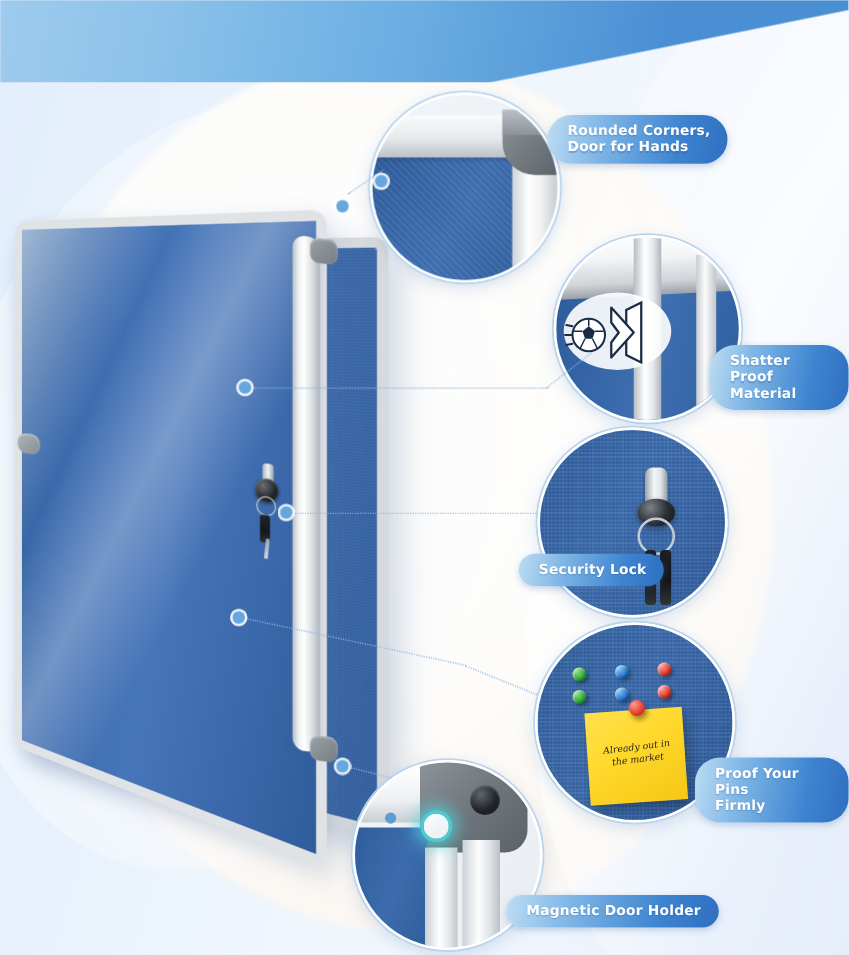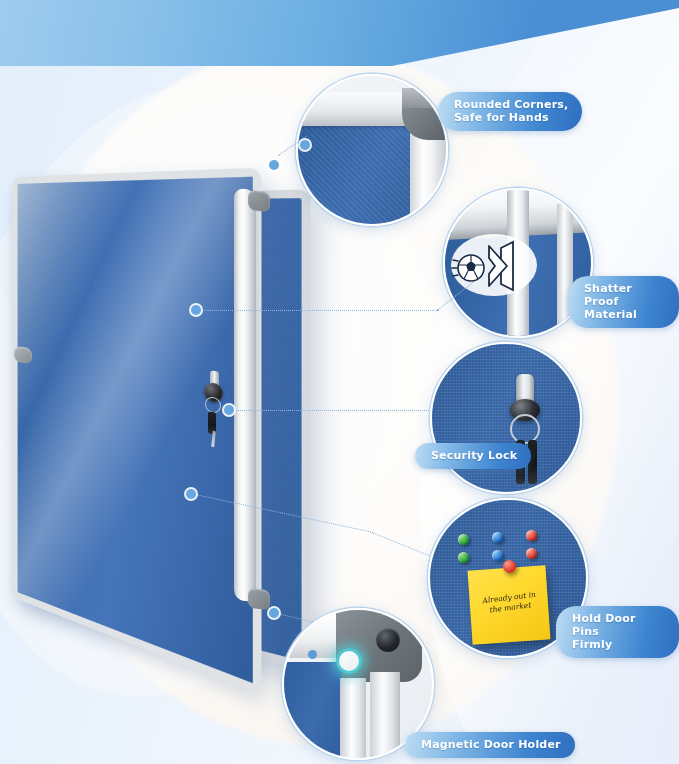--- a/index.html
+++ b/index.html
@@ -382,21 +382,21 @@
     letter-spacing:.2px;
     box-shadow:0 2px 6px rgba(70,120,175,.3);
     z-index:8;
     white-space:pre-line;
     text-shadow:0 1px 1px rgba(30,80,140,.35);
   }
   #p1{ left:438px; top:92px; }
   #p2{ left:568px; top:276px; }
   #p3{ left:415px; top:443px; }
   #p4{ left:556px; top:606px; }
-  #p5{ left:405px; top:716px;margin-top:16px; }
+  #p5{ left:405px; top:716px; }
 </style>
 </head>
 <body>
 
 <div id="page">
 
   <div class="bg-ellipse"></div>
   <div class="bg-ellipse2"></div>
   <div class="bg-sheen"></div>
 
@@ -492,21 +492,21 @@
     <div class="greyblock"></div>
     <div class="feltb"></div>
     <div class="leg1"></div>
     <div class="leg2"></div>
     <div class="magnet"></div>
     <div class="knob"></div>
     <div class="bluedot"></div>
   </div>
 
   <div class="pill" id="p1">Rounded Corners,
-Safe for Hands</div>
+Door for Hands</div>
   <div class="pill" id="p3">Security Lock</div>
   <div class="pill" id="p2">Shatter
 Proof Material</div>
-  <div class="pill" id="p4">Hold Door Pins
+  <div class="pill" id="p4">Proof Your Pins
 Firmly</div>
   <div class="pill" id="p5">Magnetic Door Holder</div>
 
 </div>
 
 </body></html>

